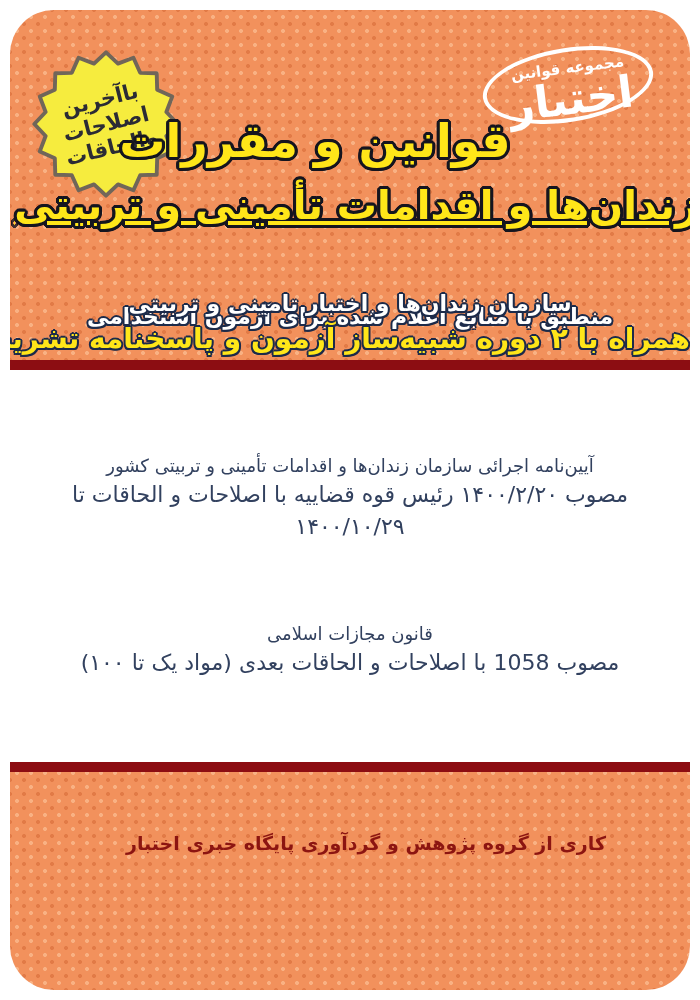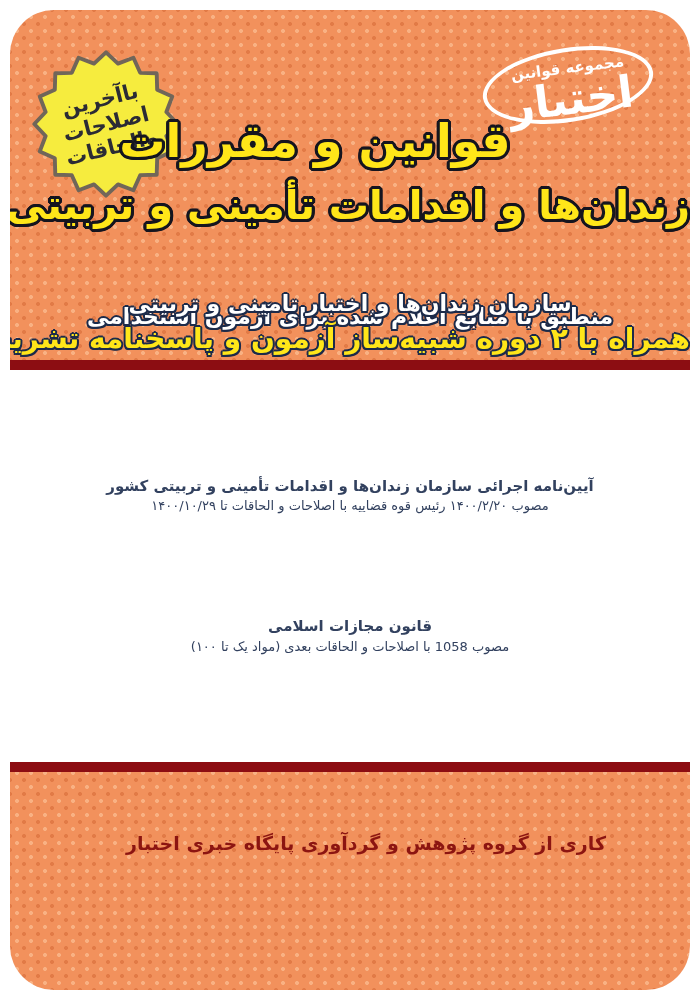--- a/index.html
+++ b/index.html
@@ -63,23 +63,23 @@
     text-shadow:
       2px 0 #1c2b4a,-2px 0 #1c2b4a,0 2px #1c2b4a,0 -2px #1c2b4a,
       1.5px 1.5px #1c2b4a,-1.5px 1.5px #1c2b4a,1.5px -1.5px #1c2b4a,-1.5px -1.5px #1c2b4a;
   }
   .title1 {
     position:absolute; top:104px; left:0; width:100%;
     text-align:center; transform:translateX(-35px); 
     font-size:46px; font-weight:bold; color:#FFE619; white-space:nowrap;
   }
   .title2 {
-    position:absolute; top:172px; left:0; width:100%;
+    position:absolute; top:172px; left:8px; width:100%;
     text-align:center;
-    font-size:40px; font-weight:bold; color:#FFE619; white-space:nowrap;
+    font-size:40px; font-weight:bold; color:#FFE619; white-space:nowrap;text-decoration:underline;
   }
   .subtitle1 {
     position:absolute; top:250px; left:0; width:100%;
     text-align:center; font-size:22px; font-weight:bold; color:#ffffff; white-space:nowrap;margin-top:44px;
   }
   .subtitle2 {
     position:absolute; top:281px; left:0; width:100%;
     text-align:center; font-size:22px; font-weight:bold; color:#ffffff; white-space:nowrap;
   }
   .banner {
@@ -90,22 +90,22 @@
   
   .panel {
     position:absolute; top:350px; left:0; width:680px; height:412px;
     background:#ffffff;
     border-top:10px solid #8C0D12;
     border-bottom:10px solid #8C0D12;
     display:flex; flex-direction:column; justify-content:space-evenly;
     padding:6px 18px;
   }
   .law-item { text-align:center; color:#32415F; }
-  .law-title { font-size:15px; font-weight:bold; line-height:1.45; }
-  .law-subtitle { font-size:13px; line-height:1.45; }
+  .law-title { font-size:18px; font-weight:normal; line-height:1.45; }
+  .law-subtitle { font-size:22px; line-height:1.45; }
 
   
   .footer {
     position:absolute; top:822px; left:16px; width:100%;
     text-align:center; color:#8C1511;
   }
   .credit-line { font-size:19px; font-weight:bold; }
   .author-name { font-size:23px; font-weight:bold; margin-top:12px; }
 </style>
 </head>

